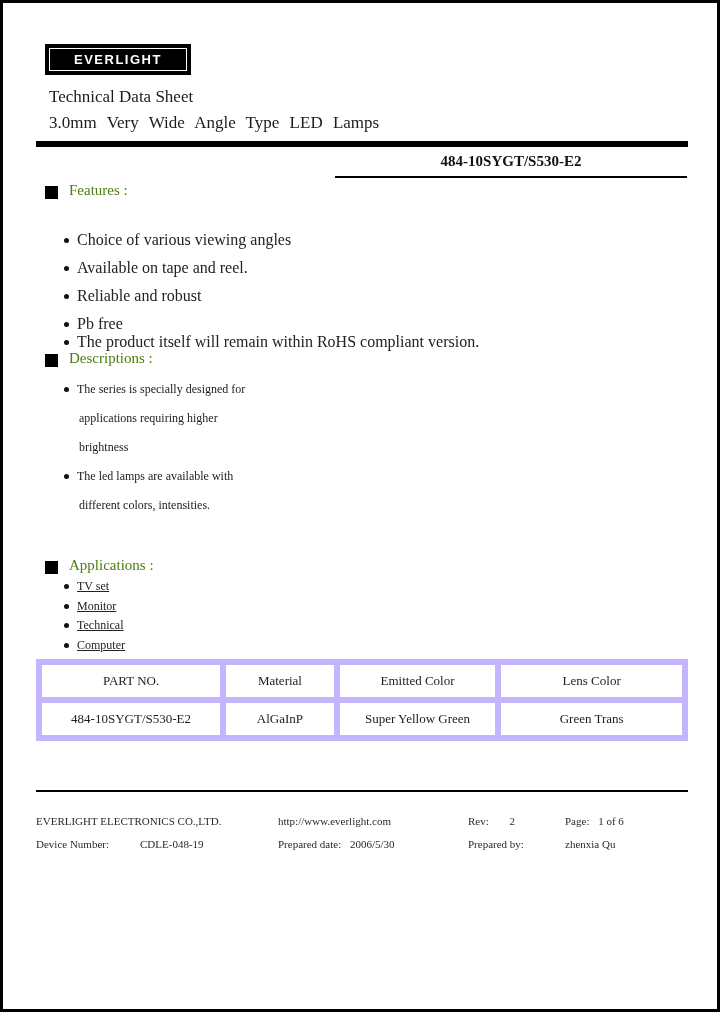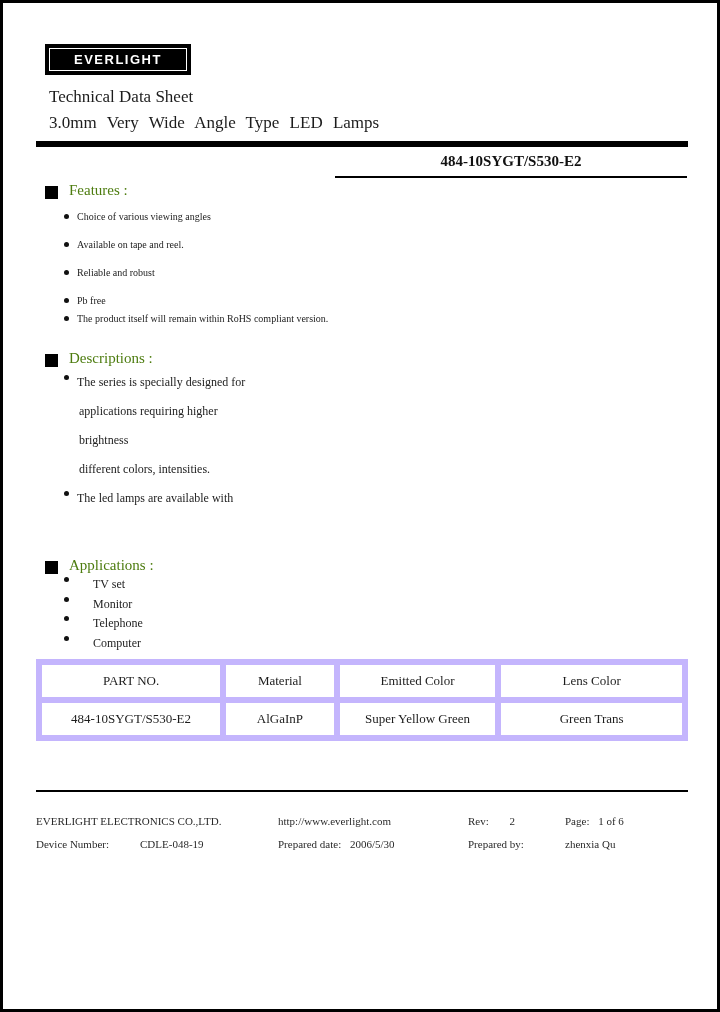--- a/index.html
+++ b/index.html
@@ -23,28 +23,28 @@
   .part-header {
     position:absolute; left:332px; top:150px; width:352px; text-align:center;
     font-size:15px; font-weight:bold; color:#111;
     border-bottom:2px solid #000; padding-bottom:6px;
   }
   .section-heading { position:absolute; left:42px; display:flex; align-items:flex-end; gap:11px; font-size:15px; color:#4d7c0f; }
   .sq { width:13px; height:13px; background:#000; flex:none; }
   .dot { width:5px; height:5px; background:#111; border-radius:50%; flex:none; }
   
   ul { list-style:none; }
-  .feature-list { position:absolute; left:61px; top:204px; font-size:10px; }
+  .feature-list { position:absolute; left:61px; top:228px; font-size:16px; }
   .feature-list li { display:flex; align-items:center; gap:8px; height:18px; margin-bottom:10px; }
   .feature-list li.tight { margin-bottom:0; }
   .desc-list { position:absolute; left:61px; top:372px; font-size:12px; }
-  .desc-line { display:flex; gap:8px; height:29px; }
+  .desc-line { display:flex; align-items:center; gap:8px; height:29px; }
   .desc-line.cont { padding-left:15px; }
   .app-list { position:absolute; left:61px; top:574px; font-size:12px; }
-  .app-list li { display:flex; align-items:flex-start; gap:24px; height:19.6px; }
+  .app-list li { display:flex; align-items:center; gap:8px; height:19.6px;text-decoration:underline; }
   
   .spec-table {
     position:absolute; left:33px; top:656px; width:652px;
     border-collapse:collapse; font-size:13px; color:#1c1c1c;
   }
   .spec-table th, .spec-table td {
     border:6px solid #c4b5fd; height:38px; text-align:center;
     font-weight:normal; vertical-align:middle;
   }
   .c0 { width:28.5%; } .c1 { width:17.6%; } .c2 { width:25%; } .c3 { width:28.9%; }
@@ -106,45 +106,45 @@
     <div class="desc-line">
       <span class="dot"></span>
       <span>The series is specially designed for</span>
     </div>
     <div class="desc-line cont">
       <span>applications requiring higher</span>
     </div>
     <div class="desc-line cont">
       <span>brightness</span>
     </div>
-    <div class="desc-line cont">
-      <span>different colors, intensities.</span>
-    </div>
     <div class="desc-line">
       <span class="dot"></span>
       <span>The led lamps are available with</span>
+    </div>
+    <div class="desc-line cont">
+      <span>different colors, intensities.</span>
     </div>
   </div>
 
   <div class="section-heading" style="top:554px;">
     <span class="sq"></span>
     <span>Applications :</span>
   </div>
   <ul class="app-list">
     <li>
       <span class="dot"></span>
       <span>TV set</span>
     </li>
     <li>
       <span class="dot"></span>
       <span>Monitor</span>
     </li>
     <li>
       <span class="dot"></span>
-      <span>Telephone</span>
+      <span>Technical</span>
     </li>
     <li>
       <span class="dot"></span>
       <span>Computer</span>
     </li>
   </ul>
 
   <table class="spec-table">
     <thead>
       <tr>

